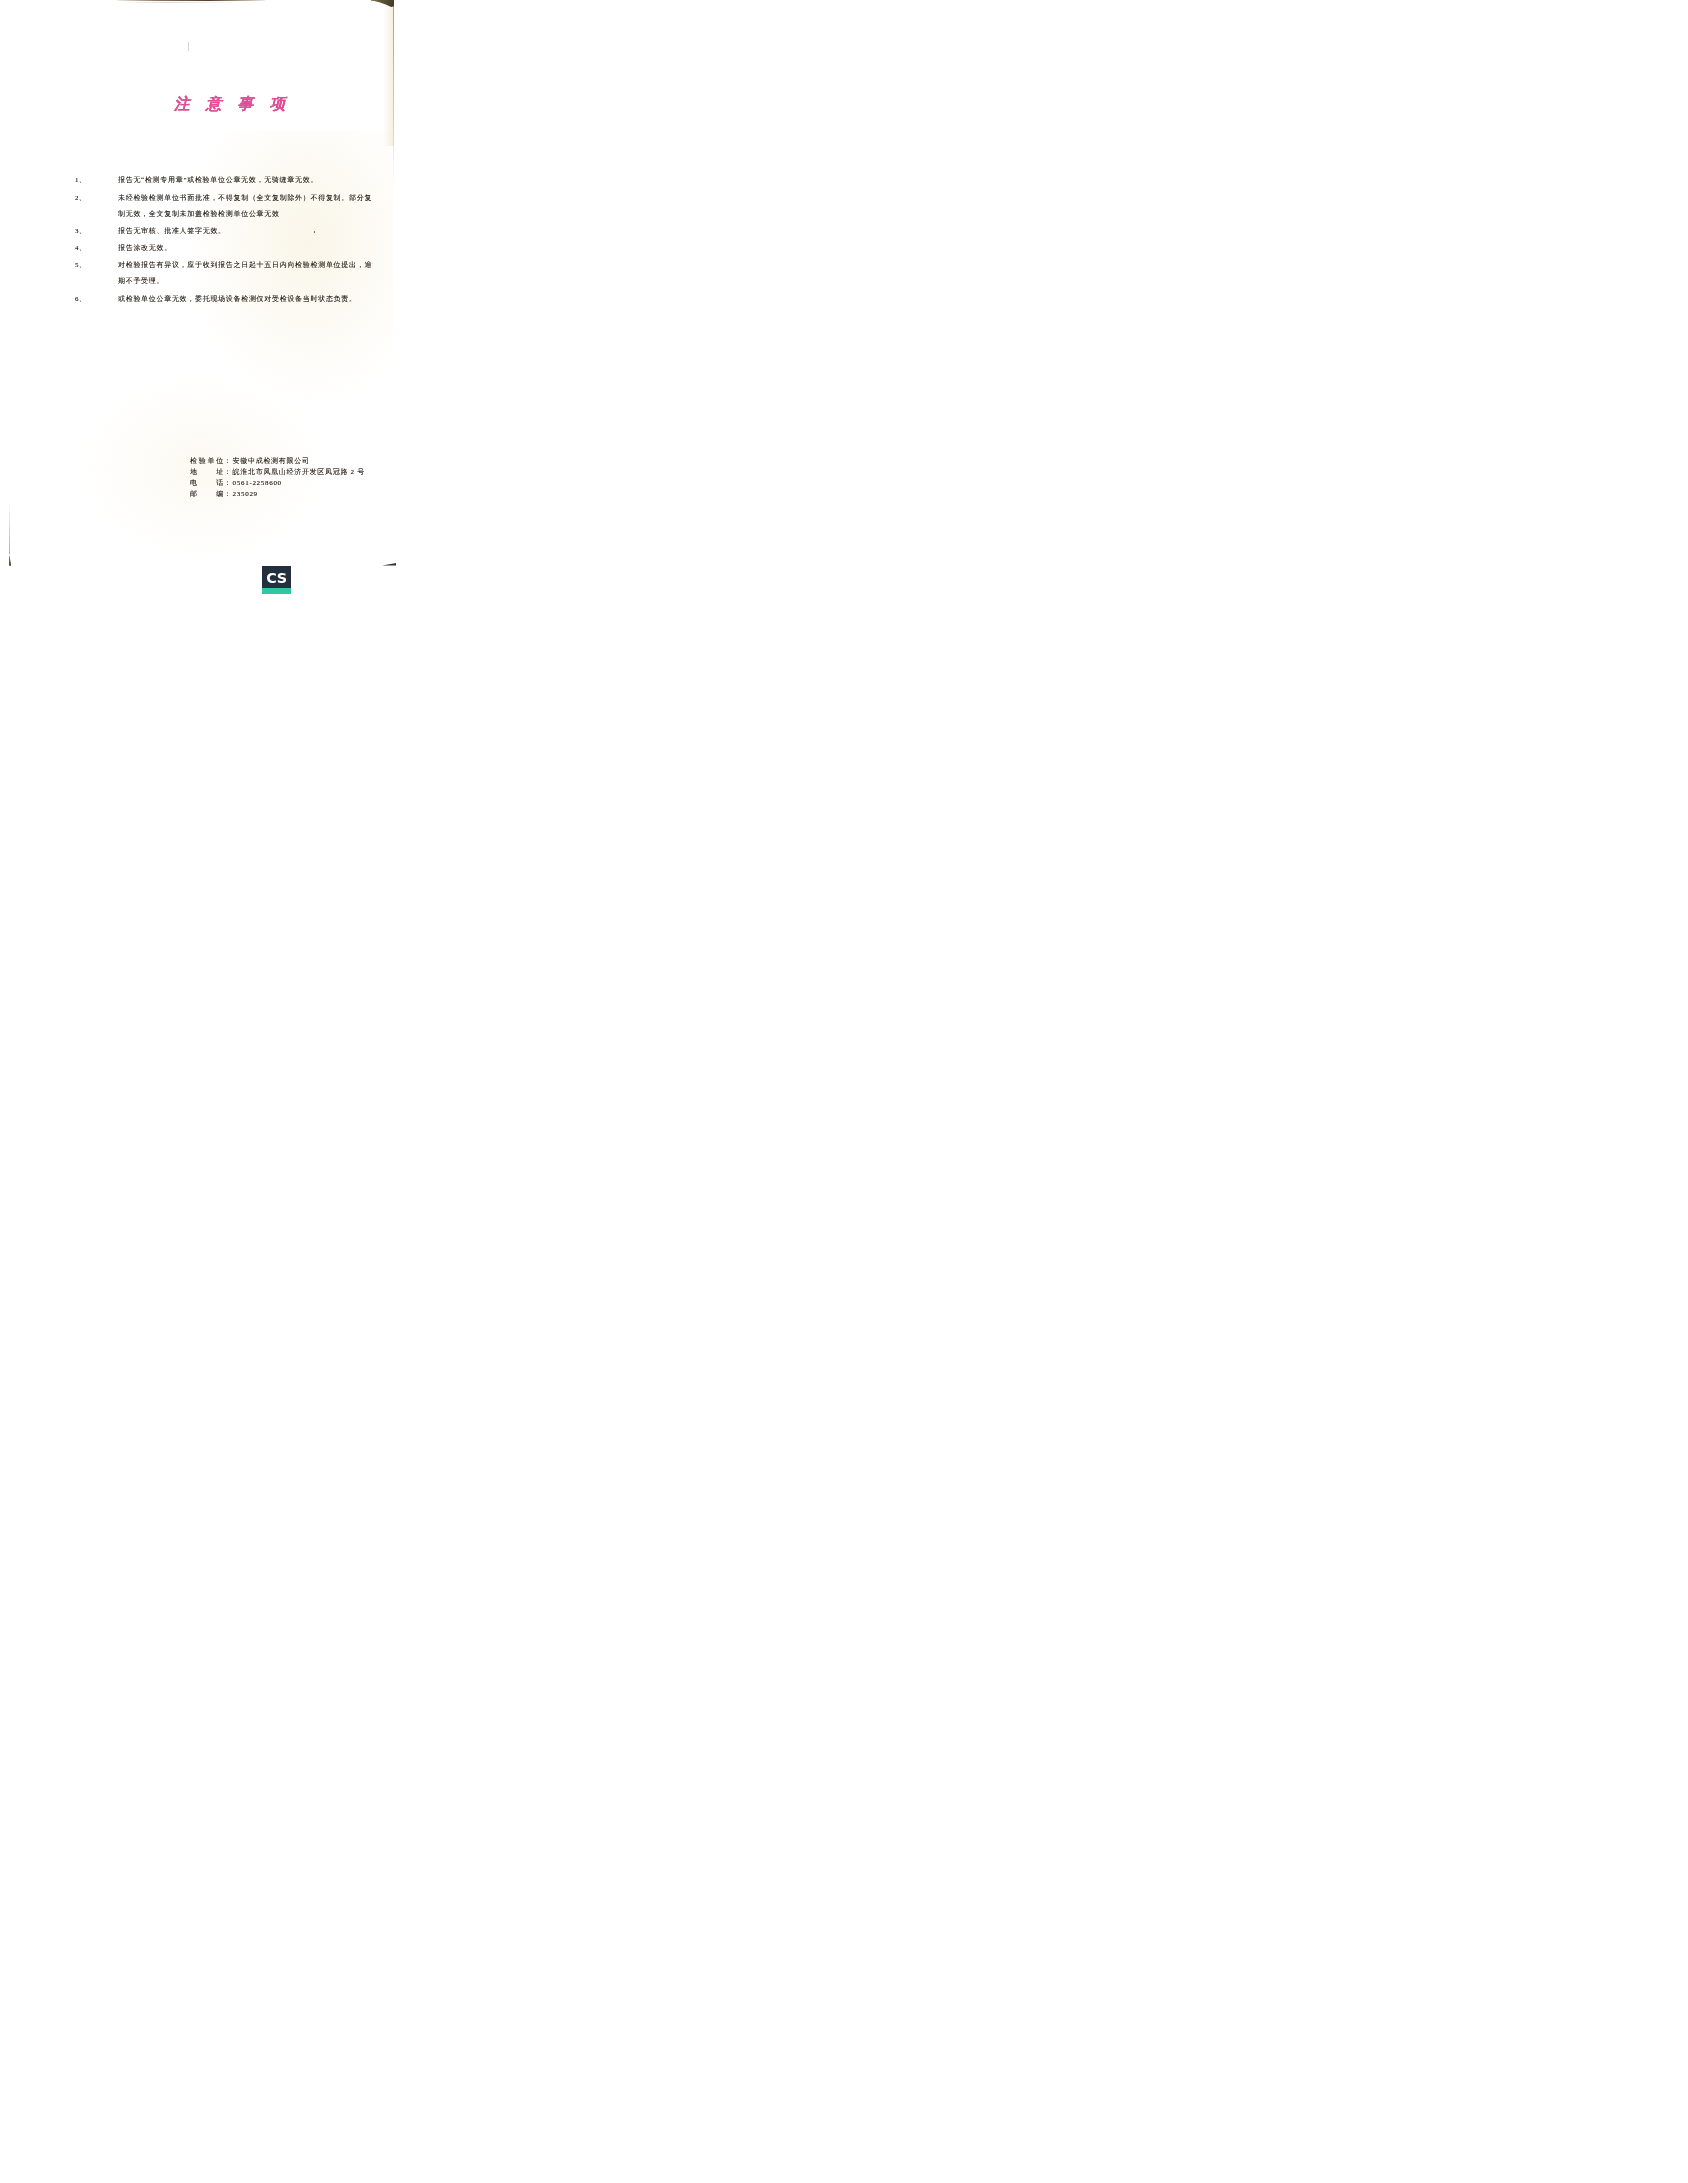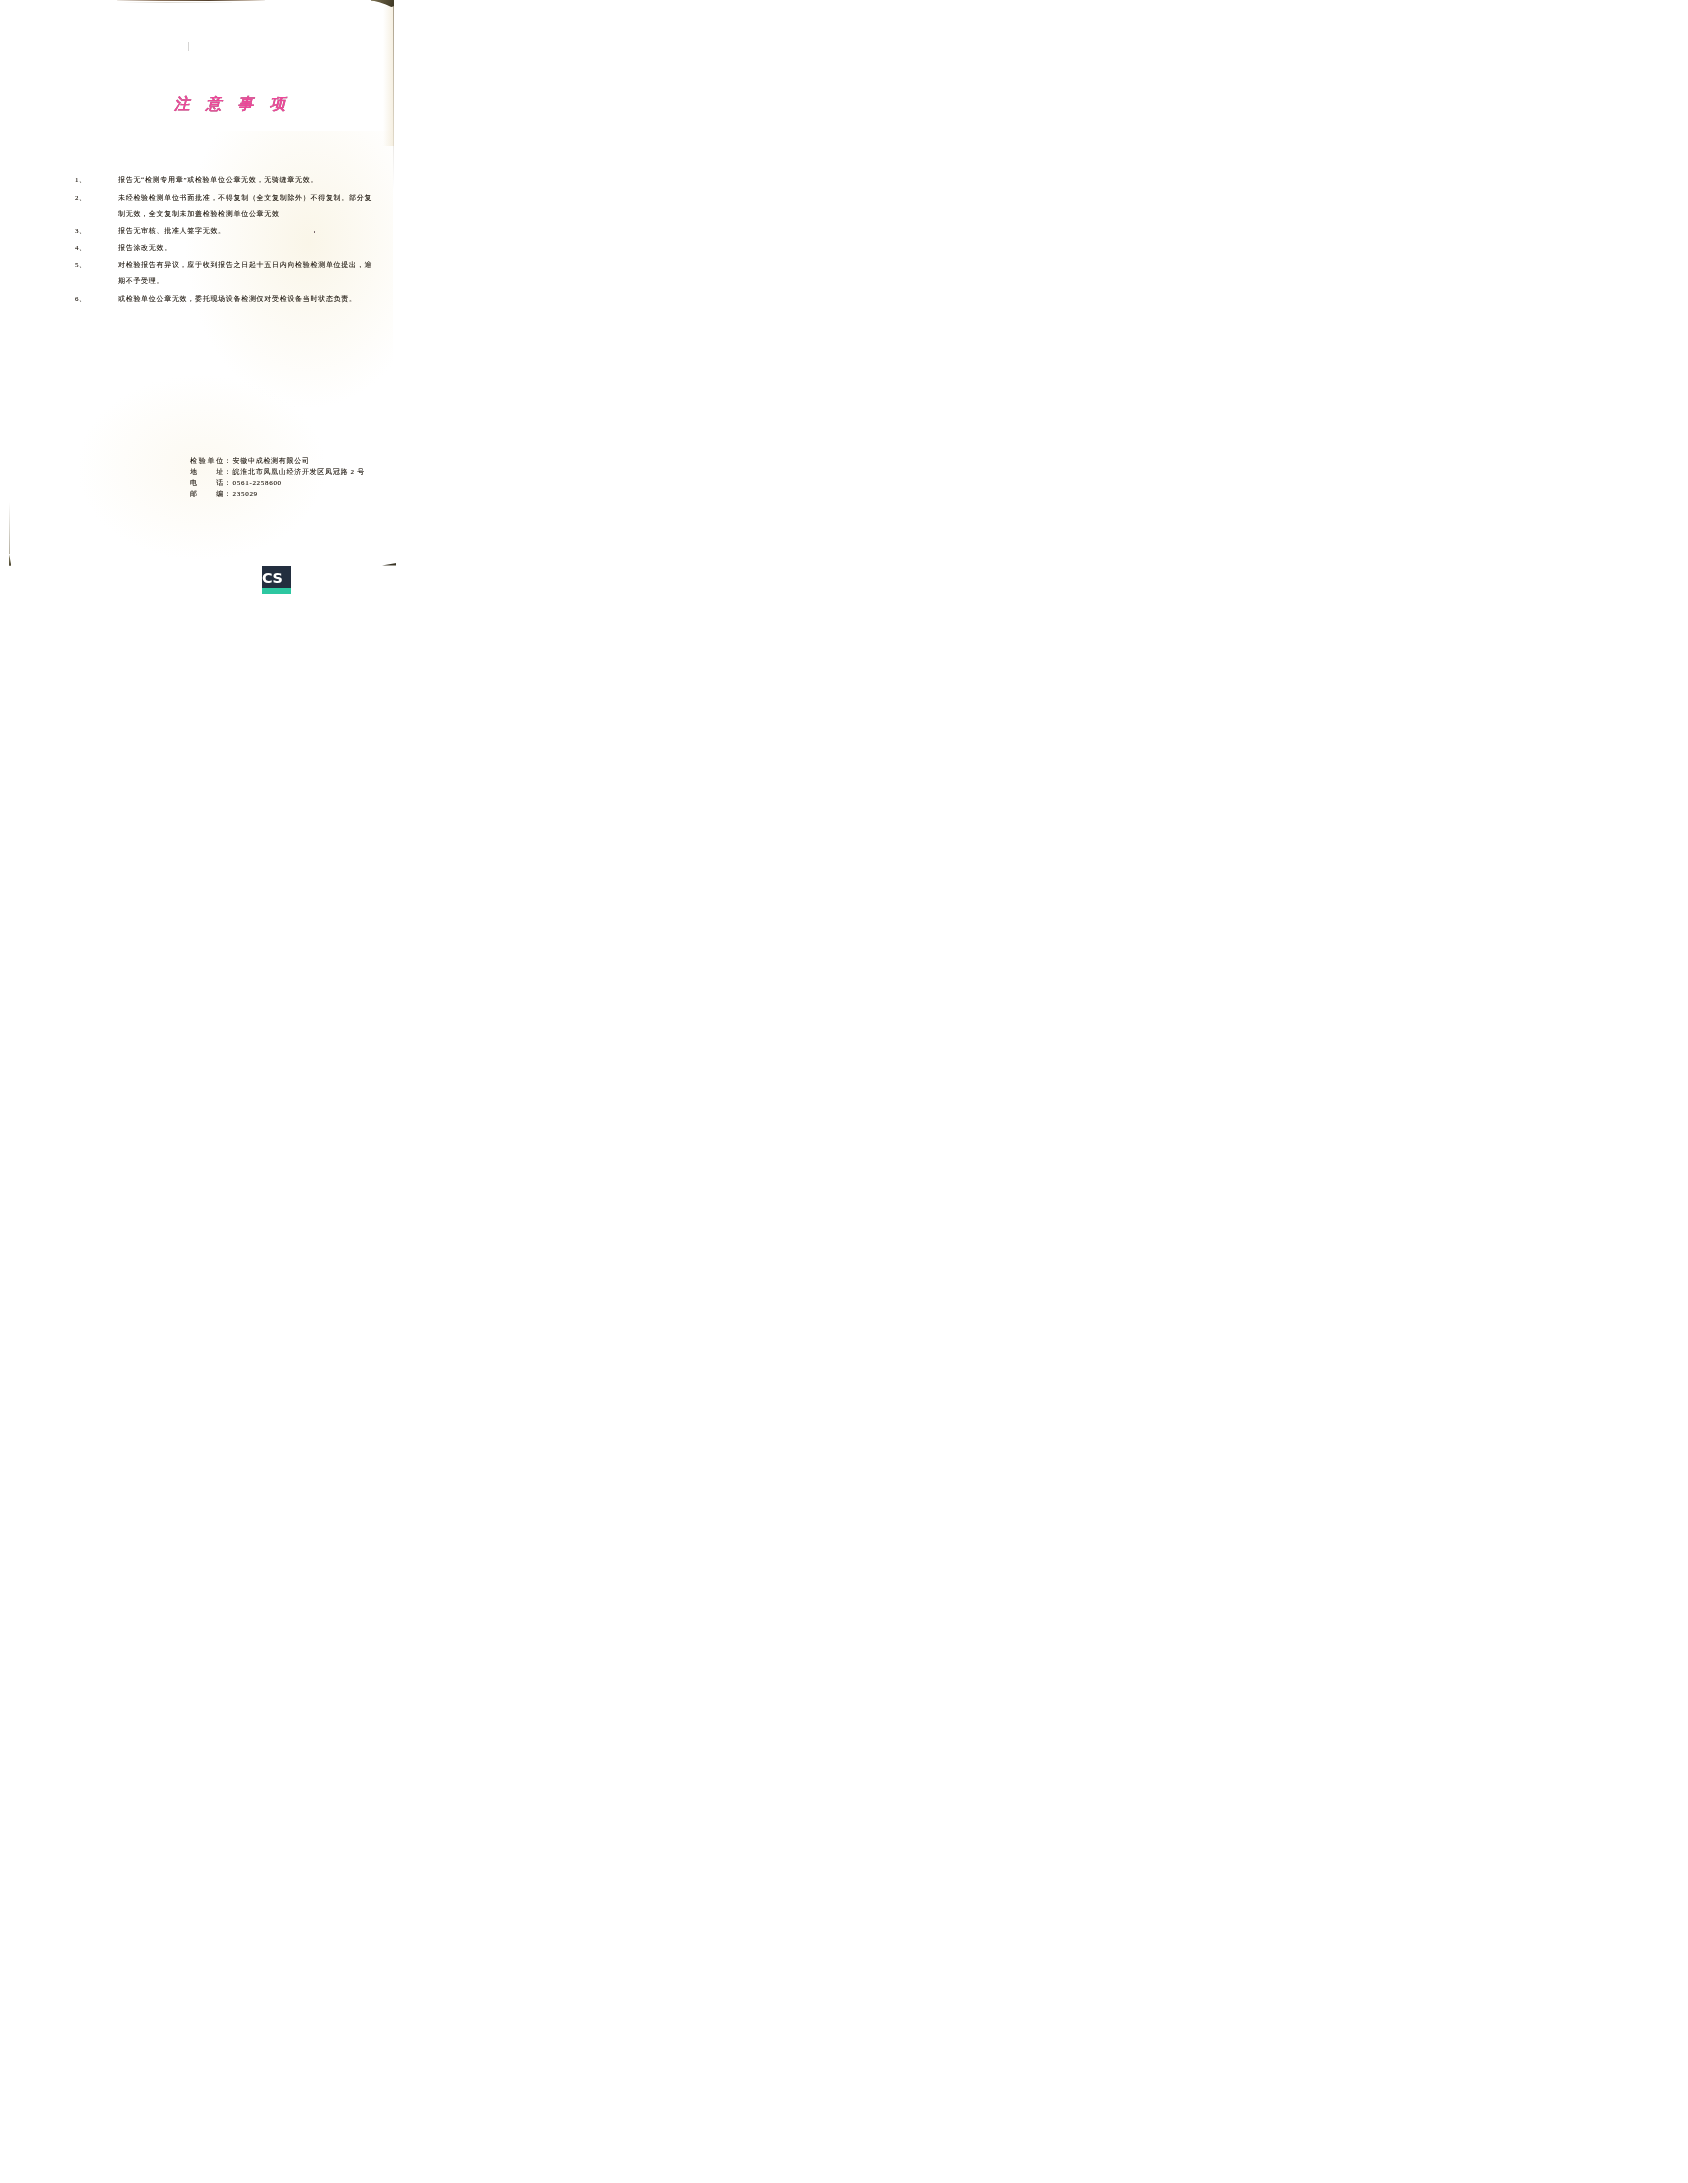--- a/index.html
+++ b/index.html
@@ -67,21 +67,21 @@
   .contact .row{white-space:nowrap;}
   .contact .lbl{
     display:inline-block;width:34px;vertical-align:top;
     text-align:justify;text-align-last:justify;text-justify:inter-character;
   }
   .contact .colon{display:inline-block;vertical-align:top;}
   .contact .val{display:inline-block;vertical-align:top;margin-left:0.9px;}
 
   
   .cs-logo{position:absolute;left:262px;top:566px;width:29px;height:28px;}
-  .cs-top{width:100%;height:22px;display:flex;align-items:center;justify-content:flex-start;}
+  .cs-top{width:100%;height:22px;display:flex;align-items:center;justify-content:center;}
   .cs-top span{
     font-family:"DejaVu Sans","Liberation Sans",sans-serif;
     font-weight:700;font-size:14.4px;color:#ffffff;letter-spacing:-0.4px;line-height:1;
     padding-top:1.7px;
   }
   .cs-bottom{width:100%;height:6.1px;}
   .cs-label{
     position:absolute;left:294px;top:602px;
     font-size:9.6px;letter-spacing:0.9px;white-space:nowrap;color:#121212;
     font-family:"Liberation Serif","DejaVu Serif",serif;

